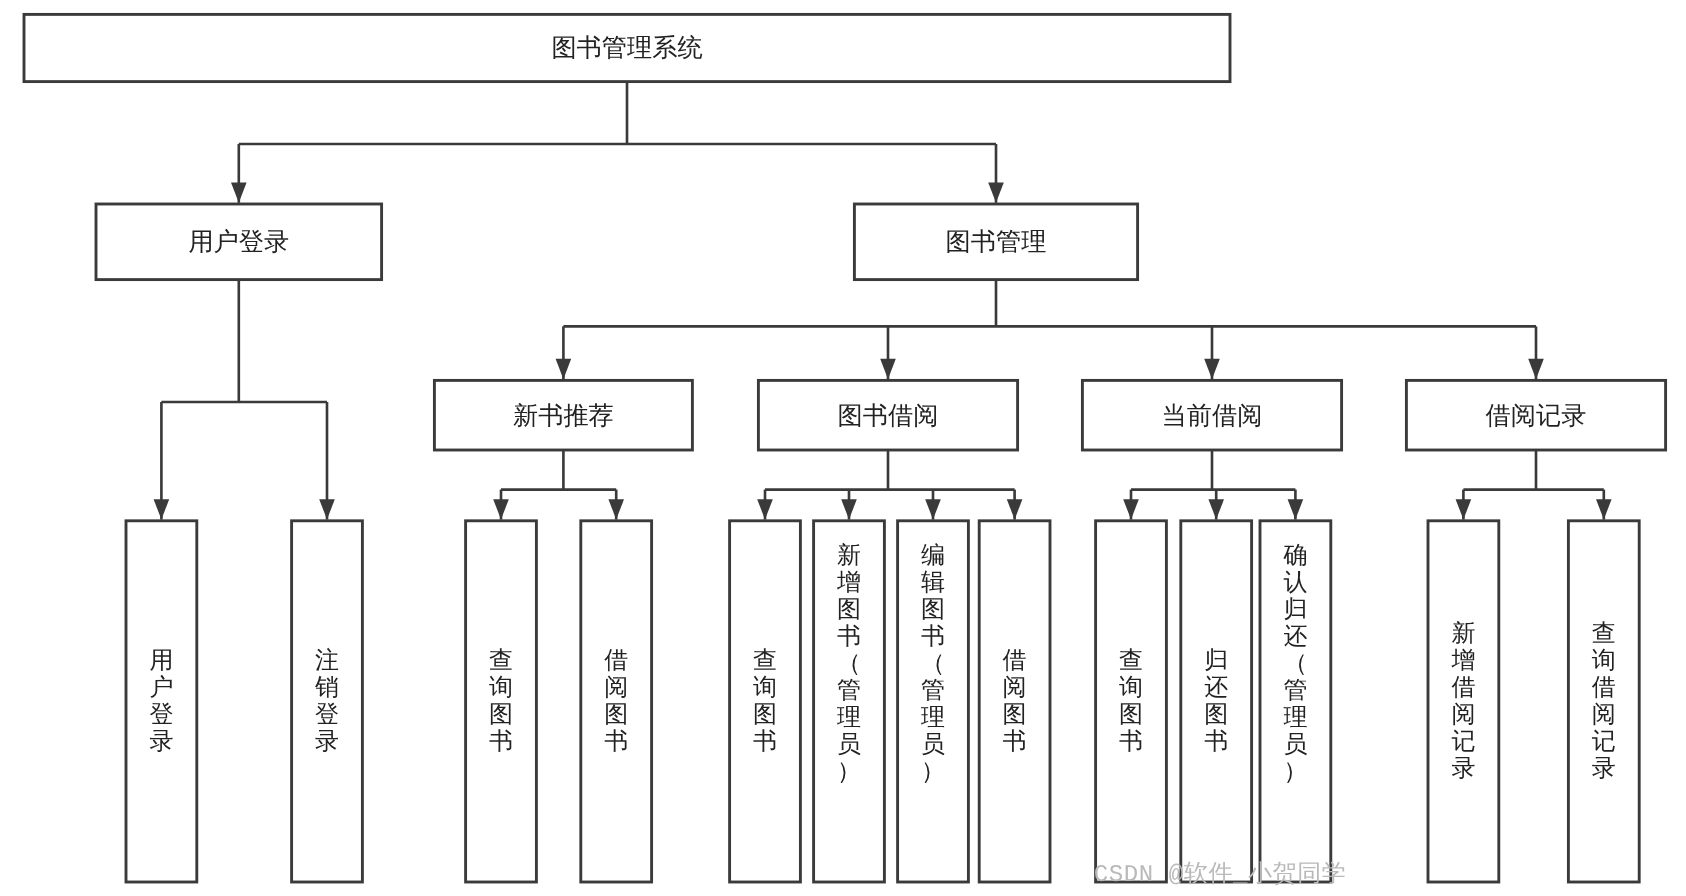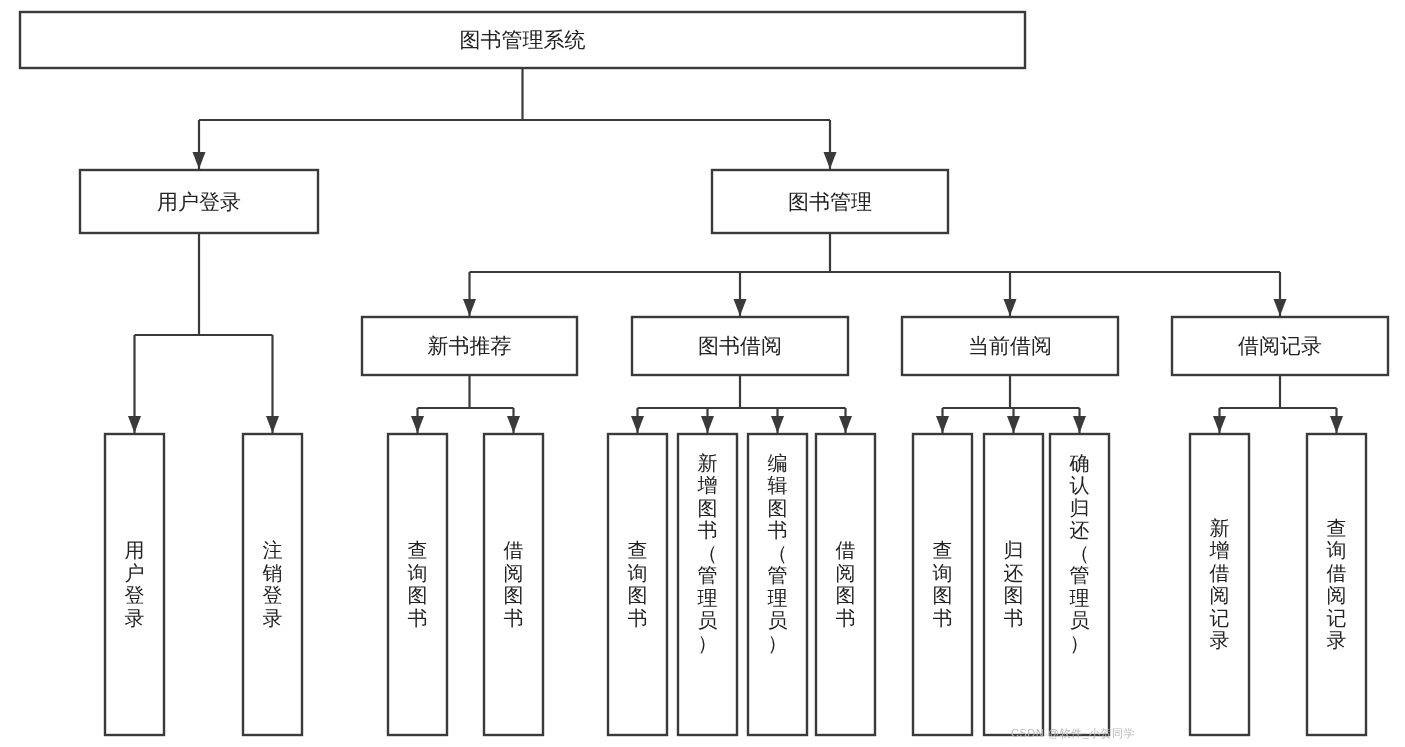--- a/index.html
+++ b/index.html
@@ -38,25 +38,25 @@
     stroke-width: 2.2;
     fill: none;
     stroke-linecap: butt;
   }
   .arrow-head {
     fill: #3a3a3a;
     stroke: none;
   }
   .watermark {
     position: absolute;
-    right: 17px;
+    right: 30px;
     bottom: 6px;
-    font-size: 11px;
+    font-size: 20px;
     color: #b9b9b9;
-    font-family: Liberation Sans, sans-serif;
+    font-family: Liberation Mono, monospace;
     letter-spacing: 0.5px;
     white-space: nowrap;
     pointer-events: none;
   }
 </style>
 </head>
 <body>
 
 <div id="diagram-root">
   <svg id="tree-svg" viewBox="0 0 1405 747" xmlns="http://www.w3.org/2000/svg">

